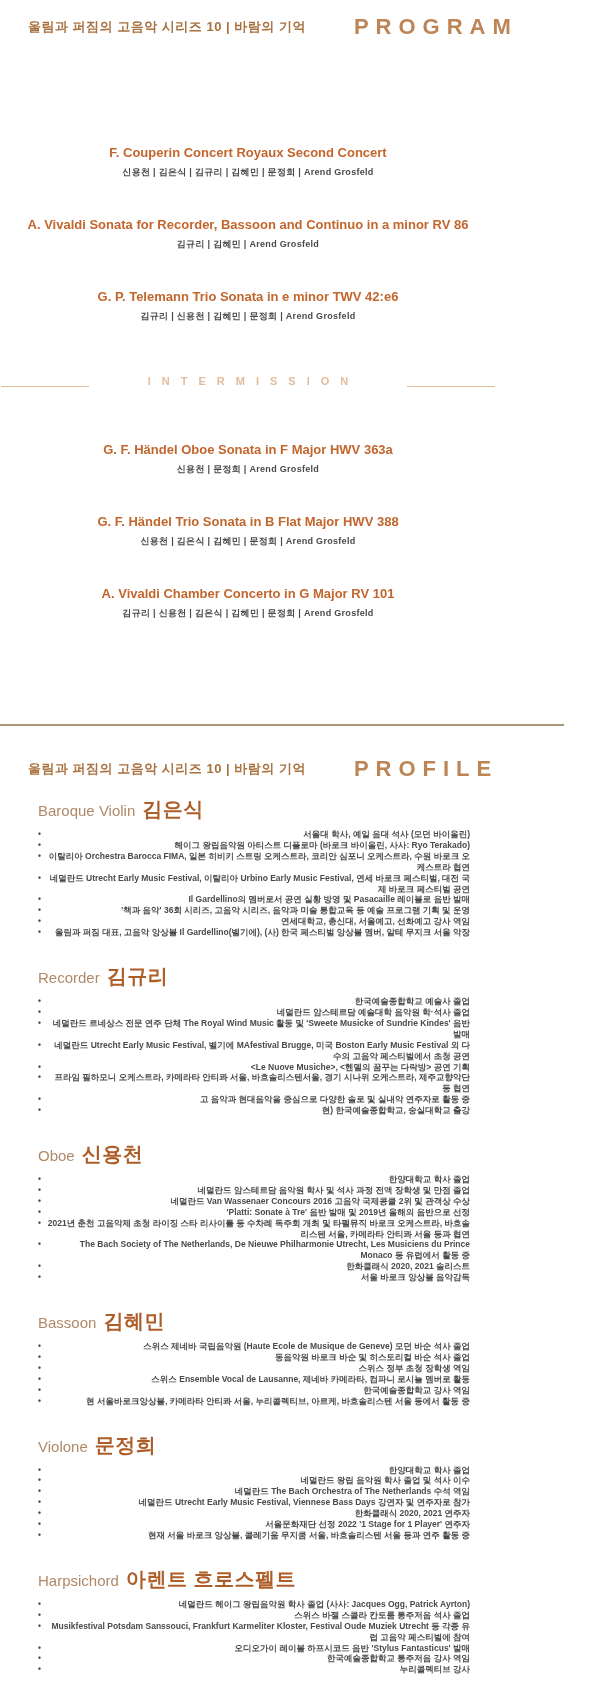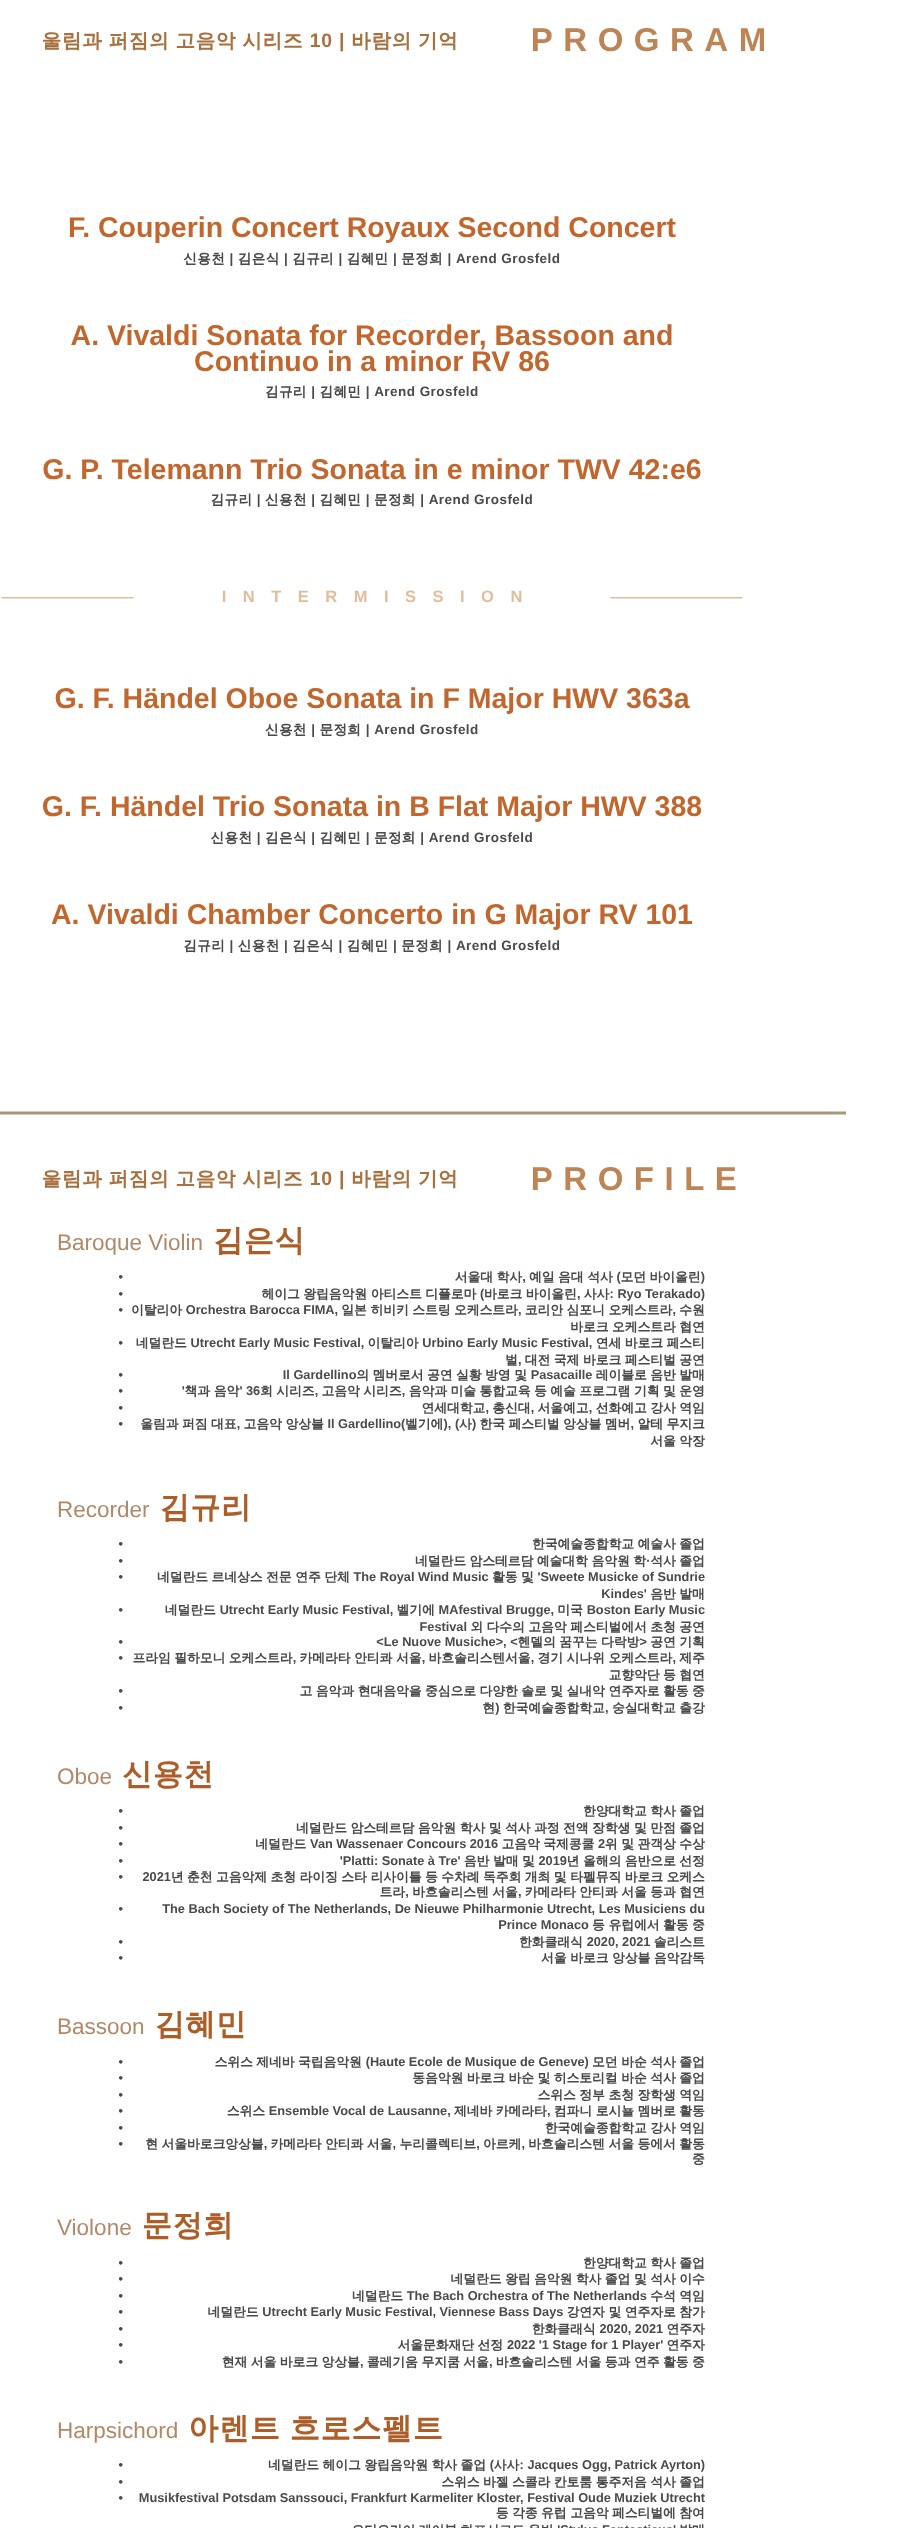--- a/index.html
+++ b/index.html
@@ -47,37 +47,37 @@
   .first-half { margin-top:104px; }
   .second-half { margin-top:54px; }
   .piece {
     text-align:center;
     margin-bottom:37px;
     padding:0 20px;
   }
   .second-half .piece:last-child { margin-top:12px; }
   .piece-title {
     color:var(--accent,#c2662d);
-    font-size:19px;
+    font-size:13px;
     font-weight:bold;
     line-height:17px;
   }
   .piece-performers {
     color:var(--text-dark,#4f4f4f);
     font-size:9px;
     font-weight:600;
     margin-top:5px;
     letter-spacing:0.3px;
   }
 
   
   .intermission {
     margin-top:52px;
     display:flex;
-    align-items:center;
+    align-items:flex-end;
     justify-content:center;
     gap:48px;
   }
   .int-line {
     width:88px; height:1px;
     background:var(--intermission,#e2bd9c);
   }
   .int-text {
     color:var(--intermission,#e2bd9c);
     font-size:11px;
@@ -118,21 +118,20 @@
     letter-spacing:0.5px;
   }
   .prof-bullets { list-style:none; }
   .prof-bullets li {
     color:var(--text-dark,#4a4a4a);
     font-size:8.5px;
     font-weight:600;
     line-height:10.9px;
     padding-left:8px;
     position:relative;
-    margin-left:41px;
   }
   .prof-bullets li::before {
     content:"\2022";
     position:absolute;
     left:0;
     top:0;
   }
 </style>
 </head>
 <body>

